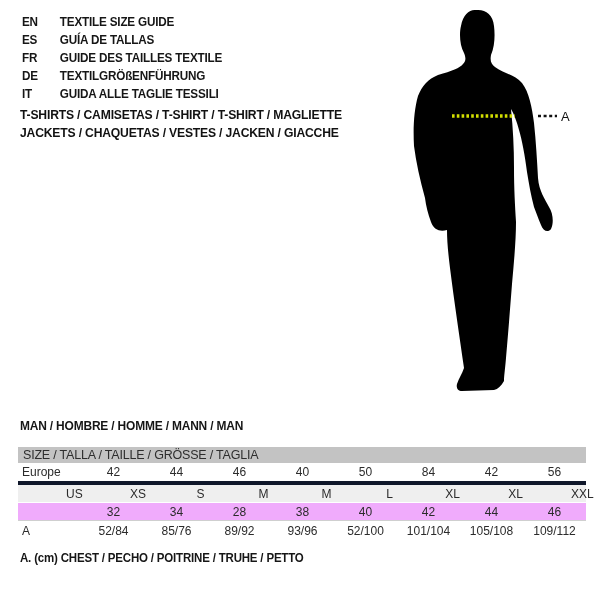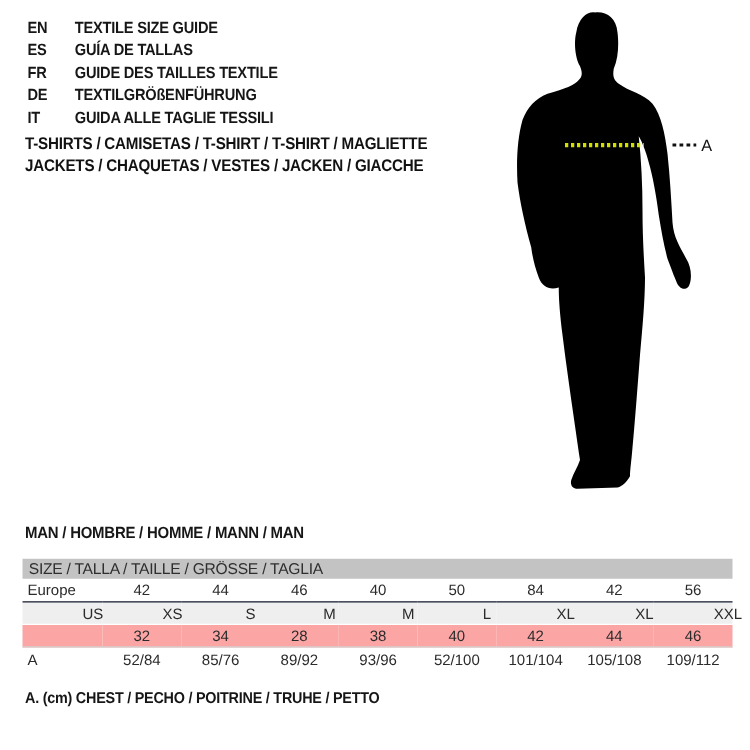--- a/index.html
+++ b/index.html
@@ -41,22 +41,22 @@
     position:absolute; left:18px; top:447px; width:568px;
     border-collapse:collapse; table-layout:fixed; font-size:12px; color:#2b2b2b;
   }
   .size-table th {
     background:#c3c3c3; text-align:left; font-weight:normal; font-size:12.5px;
     height:16px; padding:0 0 0 5px; letter-spacing:-0.2px; color:#2e2e2e;
   }
   .size-table td { height:17px; padding:0; text-align:center; font-weight:normal; }
   .size-table td.label-cell { text-align:left; padding-left:4px; }
   .size-table tr.row-0 td { height:18px; }
-  .size-table tr.row-1 td { background:#efefef; border-top:1px solid #0f172a;padding-left:48px; }
-  .size-table tr.row-2 td { background:#fca5a5; border-top:1px solid #ffffff; }
+  .size-table tr.row-1 td { background:#efefef; border-top:4px solid #0f172a;padding-left:48px; }
+  .size-table tr.row-2 td { background:#f0abfc; border-top:1px solid #ffffff; }
   .size-table tr.row-3 td { height:19px; border-top:1px solid #cfcfcf; }
 
   
   .footnote {
     position:absolute; left:20px; top:551px;
     transform:scaleX(0.92); transform-origin:0 0;
     font-size:12.5px; font-weight:bold; letter-spacing:-0.2px; color:#161616;
   }
 </style>
 </head>

